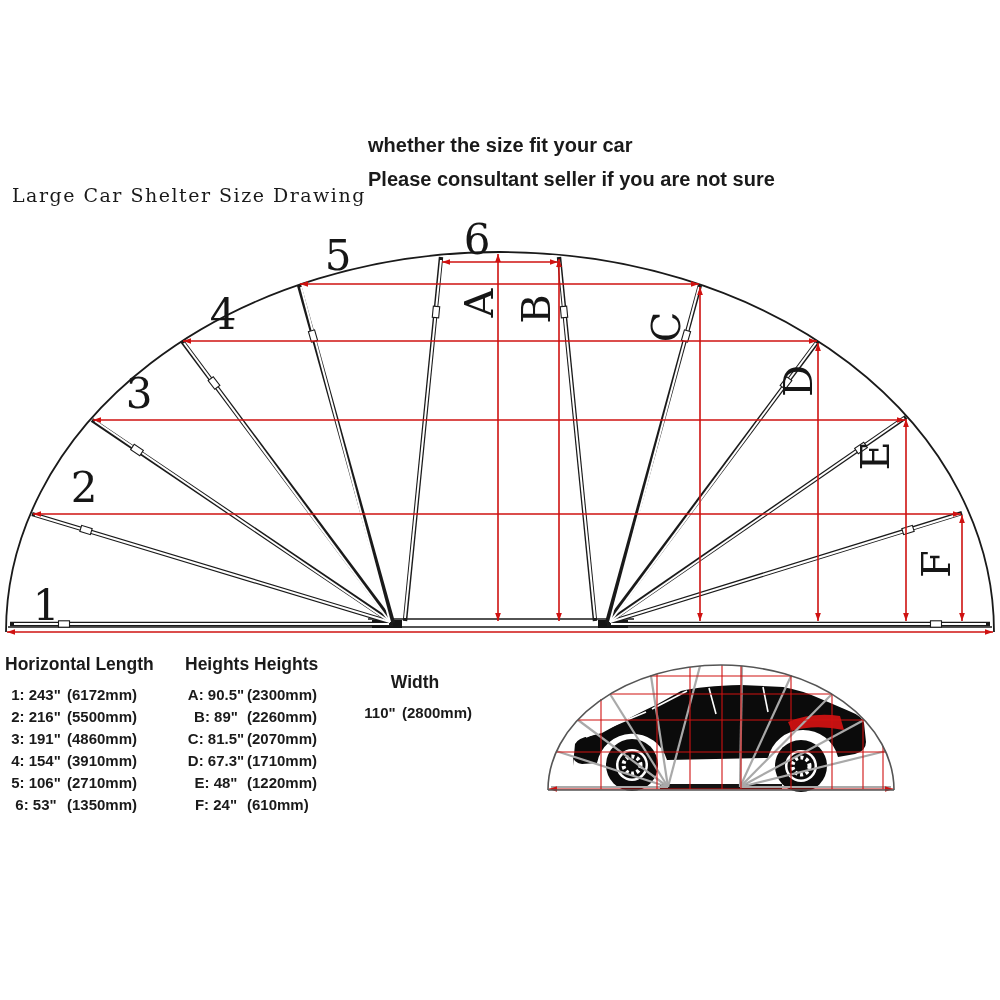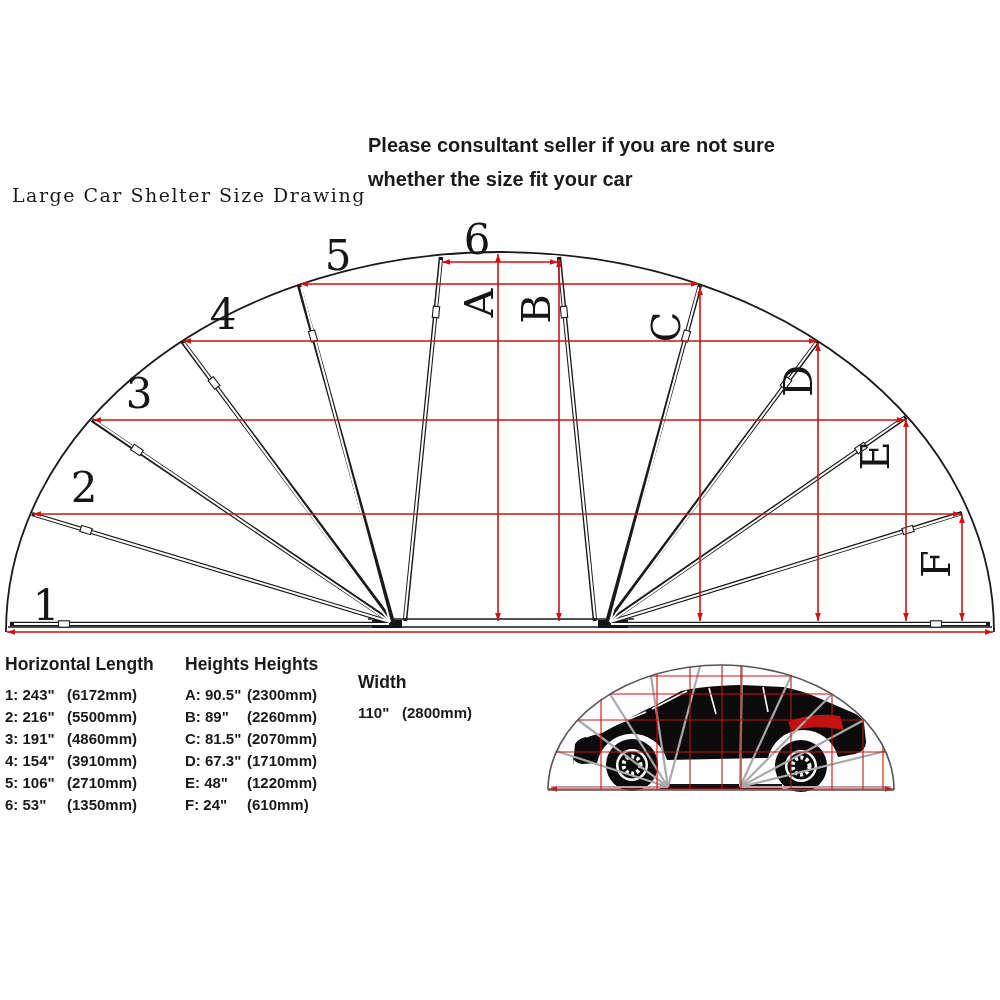--- a/index.html
+++ b/index.html
@@ -2,38 +2,38 @@
 <html><head>
 <meta charset="utf-8">
 <style>
   html,body{margin:0;padding:0;background:#ffffff;}
   body{width:1000px;height:1000px;position:relative;overflow:hidden;
        font-family:"Liberation Sans",sans-serif;color:#1a1a1a;}
   .abs{position:absolute;}
   .title{left:12px;top:184px;font-family:"DejaVu Serif","Liberation Serif",serif;
          font-size:19px;letter-spacing:1.5px;white-space:nowrap;}
   .notice{left:368px;top:128px;font-size:20px;font-weight:700;line-height:34px;white-space:nowrap;}
-  .legend-block{font-weight:700;}
+  .legend-block{font-weight:700;text-align:center;}
   .legend-header{font-size:17.5px;margin-bottom:9px;white-space:nowrap;}
   .legend-row{display:flex;font-size:15px;height:22px;line-height:22px;white-space:nowrap;}
   .legend-row .c1{flex:0 0 62px;}
   #hl-block{left:5px;top:654px;}
   #vh-block{left:185px;top:654px;}
   #w-block{left:358px;top:654px;margin-top:18px;}
   #w-block .c1{flex:0 0 44px;}
   svg text{font-family:"DejaVu Serif","Liberation Serif",serif;fill:#161616;}
 </style>
 </head>
 <body>
 
 <div class="abs title">Large Car Shelter Size Drawing</div>
 
 <div class="abs notice">
+  <div>whether the size fit your car</div>
   <div>Please consultant seller if you are not sure</div>
-  <div>whether the size fit your car</div>
 </div>
 
 <svg class="abs" style="left:0;top:0" width="1000" height="1000" viewBox="0 0 1000 1000">
   <defs>
     <marker id="arr" viewBox="0 -4 10 8" refX="9.5" refY="0" markerWidth="9" markerHeight="7" orient="auto-start-reverse" markerUnits="userSpaceOnUse">
       <path d="M0,-3.4 L9.5,0 L0,3.4 Z" fill="#cf1211"></path>
     </marker>
   </defs>
 
   <g>

